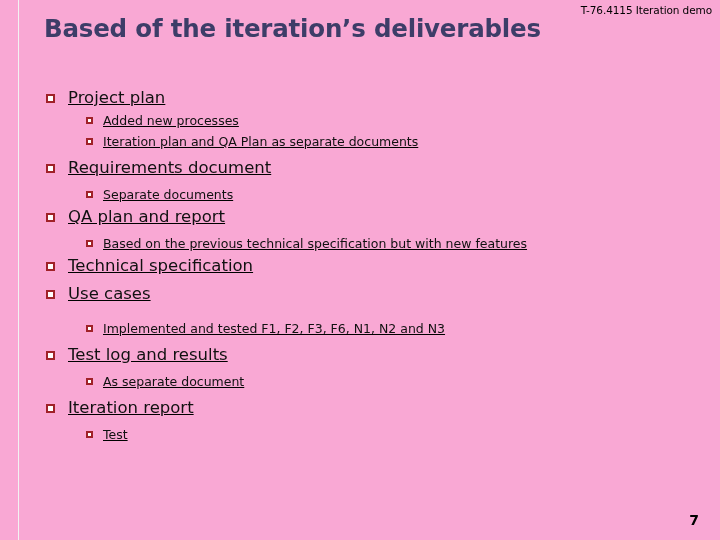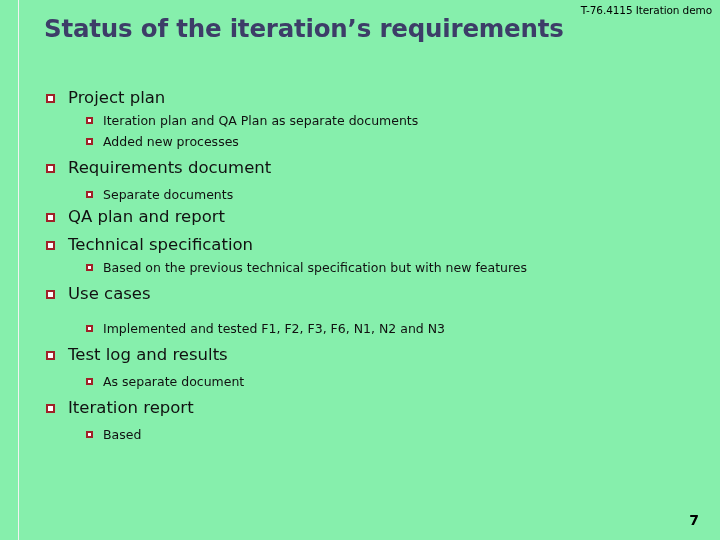--- a/index.html
+++ b/index.html
@@ -13,21 +13,21 @@
     position: relative;
     overflow: hidden;
     font-family: "DejaVu Sans", "Liberation Sans", sans-serif;
     color: #000000;
   }
 
   
   .slide {
     position: absolute;
     inset: 0;
-    background: #86efac;
+    background: #f9a8d4;
   }
 
   
   .left-rule {
     position: absolute;
     left: 18px;
     top: 0;
     width: 1px;
     height: 540px;
     background: #f2f2f2;
@@ -64,20 +64,21 @@
     position: absolute;
     left: 0;
     top: 86px;
     width: 720px;
   }
 
   .row {
     display: flex;
     align-items: flex-start;
     white-space: nowrap;
+    text-decoration: underline;
   }
 
   
   .l1 {
     padding-left: 46px;
     height: 24px;
     margin-top: 0;
   }
   .l1 .bullet {
     width: 22px;
@@ -143,44 +144,44 @@
 </head>
 <body>
 
 <div class="slide">
 
   <div class="left-rule"></div>
 
   <div class="course-tag">T-76.4115 Iteration demo</div>
 
   <div class="title">
-    <span class="title-line">Status of the iteration’s requirements</span>
+    <span class="title-line">Based of the iteration’s deliverables</span>
   </div>
 
   <div class="body-list">
 
     <div class="group">
       <div class="row l1">
         <span class="bullet">
             <i></i>
           </span>
         <span class="label">Project plan</span>
       </div>
       <div class="row l2">
         <span class="bullet">
             <i></i>
           </span>
+        <span class="label">Added new processes</span>
+      </div>
+      <div class="row l2">
+        <span class="bullet">
+            <i></i>
+          </span>
         <span class="label">Iteration plan and QA Plan as separate documents</span>
       </div>
-      <div class="row l2">
-        <span class="bullet">
-            <i></i>
-          </span>
-        <span class="label">Added new processes</span>
-      </div>
     </div>
 
     <div class="gap-sm"></div>
 
     <div class="group">
       <div class="row l1">
         <span class="bullet">
             <i></i>
           </span>
         <span class="label">Requirements document</span>
@@ -200,32 +201,32 @@
         <span class="bullet">
             <i></i>
           </span>
         <span class="label">QA plan and report</span>
       </div>
     </div>
 
     <div class="gap-sm"></div>
 
     <div class="group">
+      <div class="row l2">
+        <span class="bullet">
+            <i></i>
+          </span>
+        <span class="label">Based on the previous technical specification but with new features</span>
+      </div>
       <div class="row l1">
         <span class="bullet">
             <i></i>
           </span>
         <span class="label">Technical specification</span>
       </div>
-      <div class="row l2">
-        <span class="bullet">
-            <i></i>
-          </span>
-        <span class="label">Based on the previous technical specification but with new features</span>
-      </div>
     </div>
 
     <div class="gap-sm"></div>
 
     <div class="group">
       <div class="row l1">
         <span class="bullet">
             <i></i>
           </span>
         <span class="label">Use cases</span>
@@ -270,21 +271,21 @@
         <span class="bullet">
             <i></i>
           </span>
         <span class="label">Iteration report</span>
       </div>
       <div class="gap-sm"></div>
       <div class="row l2">
         <span class="bullet">
             <i></i>
           </span>
-        <span class="label">Based</span>
+        <span class="label">Test</span>
       </div>
     </div>
 
   </div>
 
   <div class="page-number">7</div>
 
 </div>
 
 </body></html>

